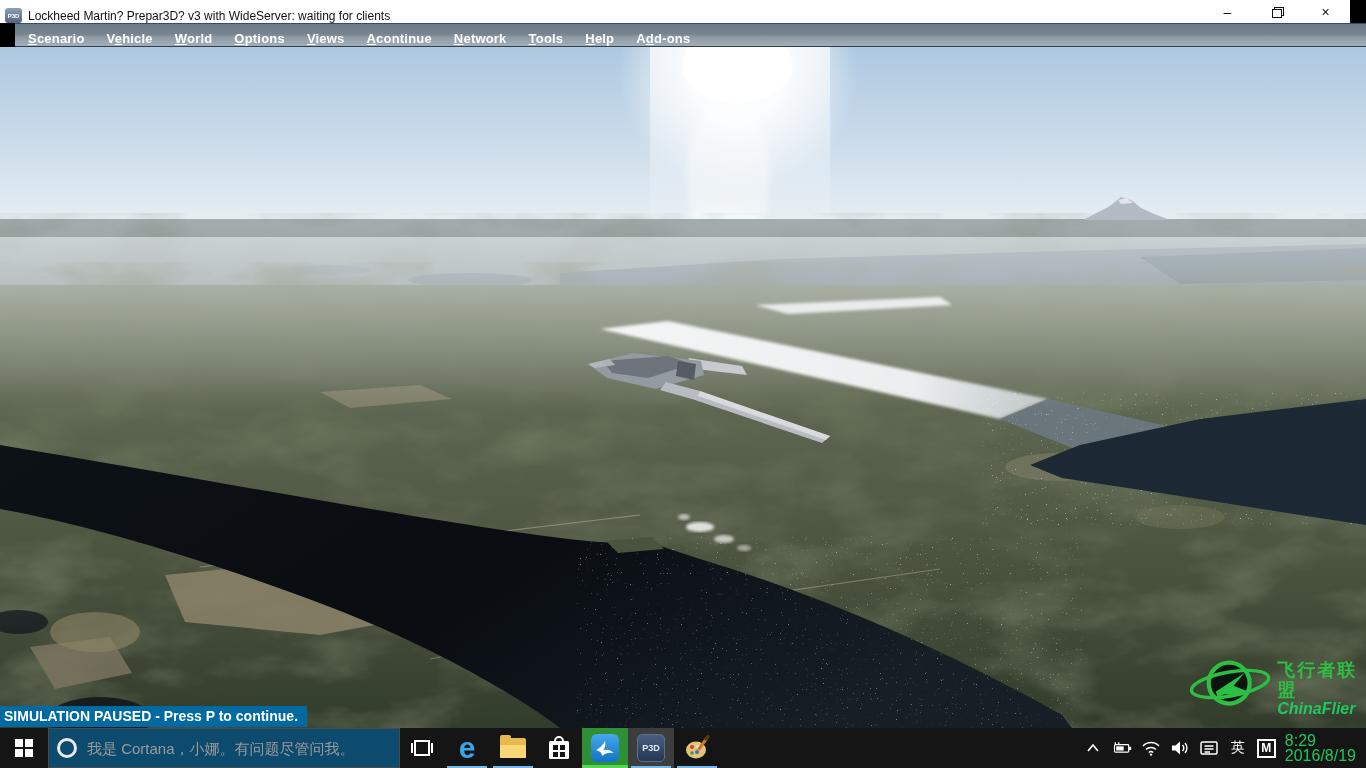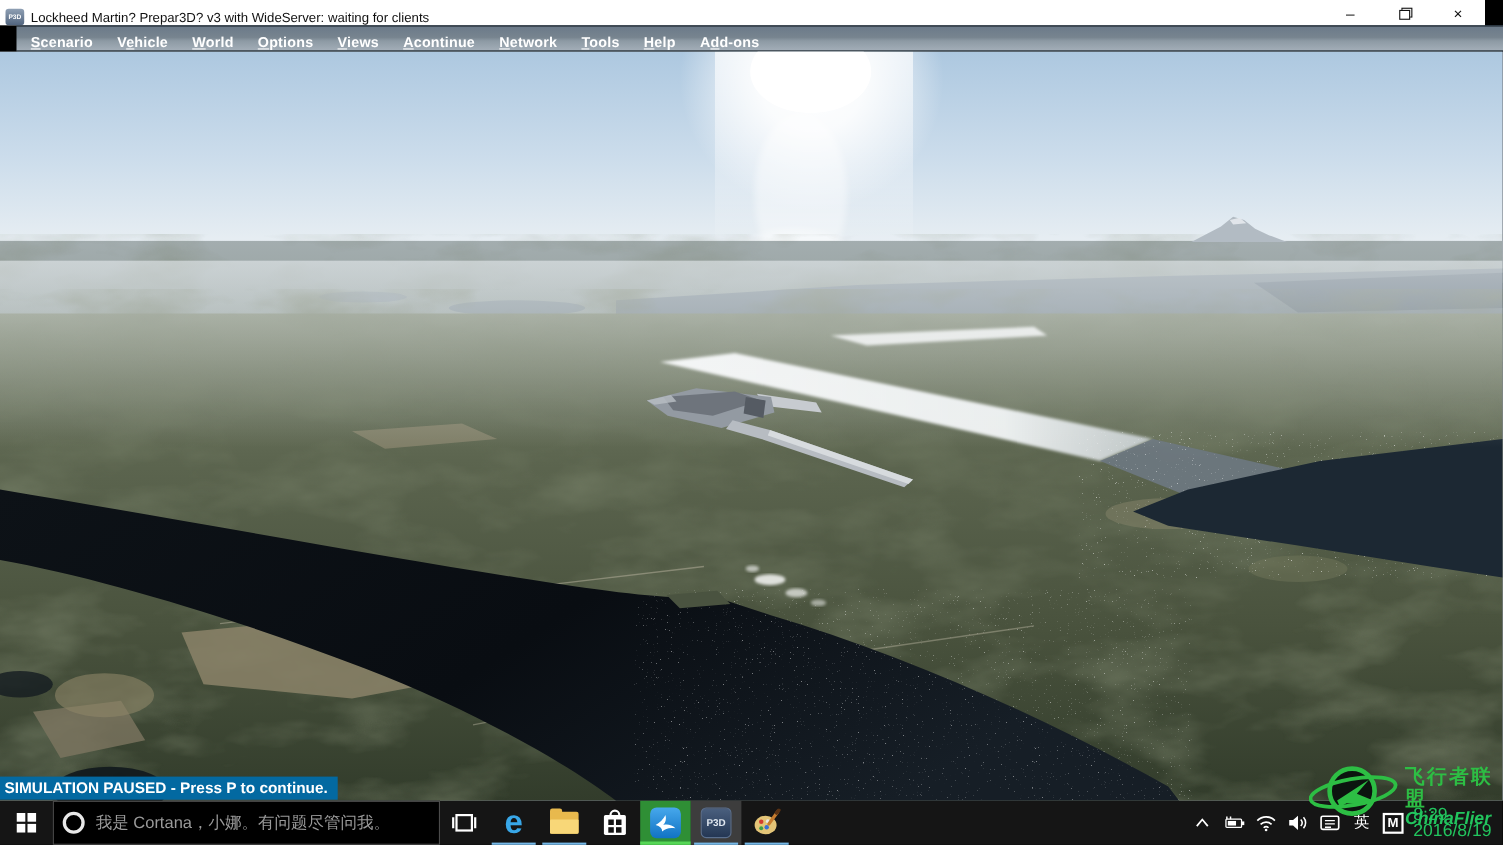--- a/index.html
+++ b/index.html
@@ -32,21 +32,21 @@
 
   
   .paused-banner { position:absolute; left:0; top:706px; height:21px; background:#0369a1;
     color:#fff; font-size:14px; font-weight:bold; line-height:21px; padding:0 9px 0 4px; z-index:20; }
 
   
   .taskbar { position:absolute; left:0; top:728px; width:1366px; height:40px; background:#151515;
     display:flex; align-items:stretch; z-index:30; }
   .tb-btn { display:flex; align-items:center; justify-content:center; position:relative; }
   .start-btn { width:48px; }
-  .search-box { width:352px; background:#000000; border:1px solid #4b4b4b; display:flex; align-items:center; padding:0 8px; }
+  .search-box { width:352px; background:#0c4a6e; border:1px solid #4b4b4b; display:flex; align-items:center; padding:0 8px; }
   .cortana-ring { width:20px; height:20px; border:3px solid #e8e8e8; border-radius:50%; flex:0 0 auto; }
   .search-input { flex:1; background:transparent; border:none; outline:none; color:#9a9a9a; font-size:15px; margin-left:10px; font-family:inherit; }
   .search-input::placeholder { color:#9a9a9a; opacity:1; }
   .task-view-btn { width:44px; }
   .app-btn { width:46px; }
   .app-btn .underline { position:absolute; left:3px; right:3px; bottom:0; height:2px; background:#76b9e8; }
   .app-btn.green-tile { background:#2f8f35; }
   .app-btn.green-tile .underline { background:#56d656; left:0; right:0; height:3px; }
   .app-btn.active-tile { background:#3d3d3d; }
   .edge-e { color:#38a7e8; font-size:30px; font-weight:bold; line-height:30px; }
@@ -59,21 +59,21 @@
   .p3d-sq { width:28px; height:28px; border-radius:5px; background:linear-gradient(#4a5f7e,#243754); border:1px solid #5a6f8e;
     color:#dfe6ef; font-size:9px; font-weight:bold; display:flex; align-items:center; justify-content:center; }
   .tray { margin-left:auto; display:flex; align-items:center; gap:9px; padding-right:10px; }
   .tray-ico { display:flex; align-items:center; justify-content:center; width:20px; height:24px; }
   .ime-lang { color:#fff; font-size:14px; }
   .ime-mode { width:19px; height:19px; border:2px solid #fff; color:#fff; font-size:12px; font-weight:bold;
     display:flex; align-items:center; justify-content:center; }
   .clock { color:#22c55e; font-size:16px; text-align:left; line-height:15px; min-width:64px; }
 
   
-  .watermark { position:absolute; left:1190px; top:688px; width:176px; height:66px; z-index:50; pointer-events:none; display:flex; }
+  .watermark { position:absolute; left:1190px; top:652px; width:176px; height:66px; z-index:50; pointer-events:none; display:flex; }
   .wm-text { margin-left:2px; margin-top:8px; }
   .wm-line1 { color:#2dbe44; font-size:18px; font-weight:bold; letter-spacing:2px; line-height:20px; }
   .wm-line2 { color:#22c55e; font-size:16px; font-weight:bold; font-style:italic; line-height:18px; }
 </style>
 </head>
 <body>
 
 <div class="window">
 
   <div class="titlebar">

